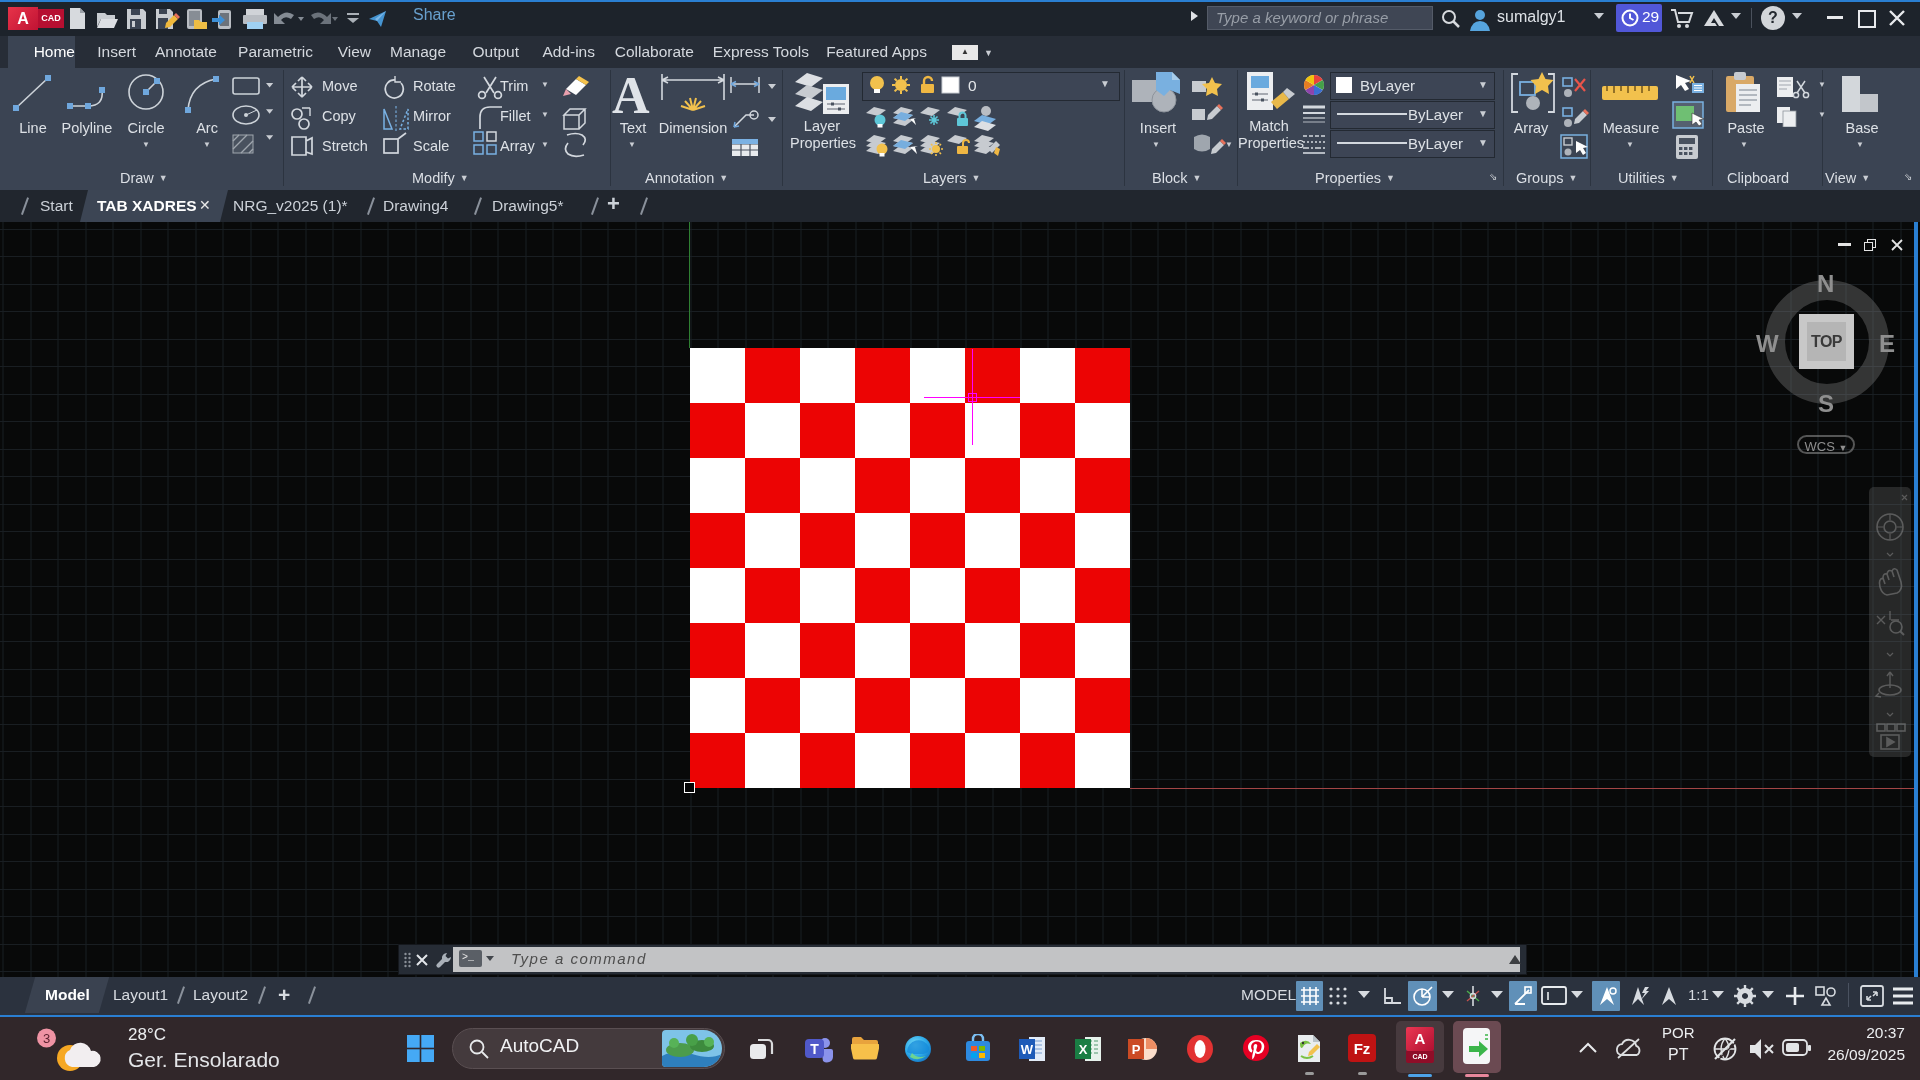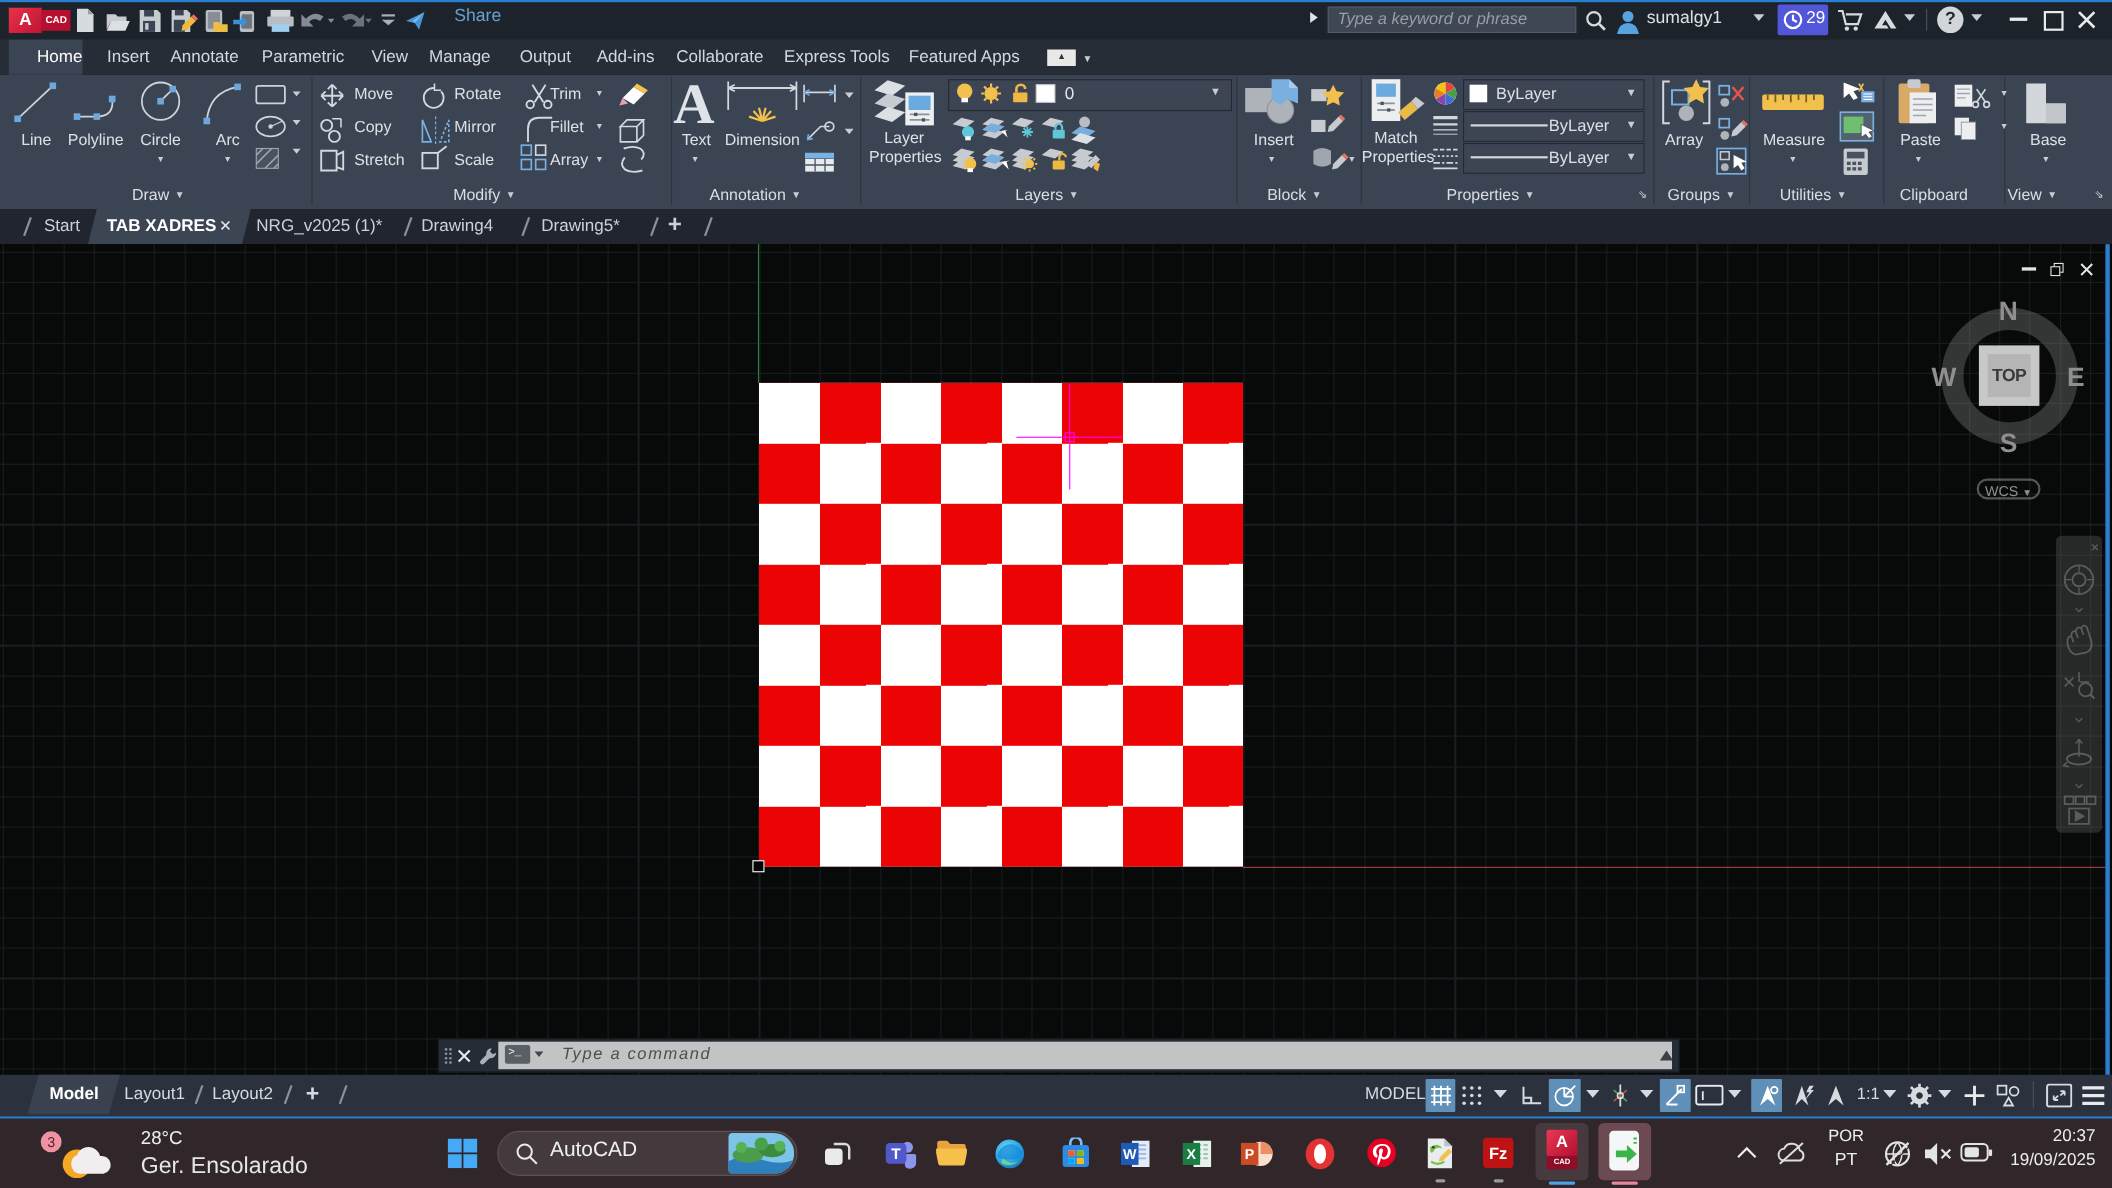--- a/index.html
+++ b/index.html
@@ -866,15 +866,15 @@
 <svg class="abs" style="left:1748px;top:20px" width="28" height="24" viewBox="0 0 28 24">
         <path d="M2 8 h5 l6 -6 v20 l-6 -6 h-5 z" fill="#e2e4e6"></path>
         <path d="M17 8 l8 8 M25 8 l-8 8" stroke="#e2e4e6" stroke-width="2"></path>
       </svg>
 <svg class="abs" style="left:1782px;top:21px" width="30" height="20" viewBox="0 0 30 20">
         <rect x="1" y="2" width="24" height="15" rx="4" fill="none" stroke="#e2e4e6" stroke-width="1.8"></rect>
         <rect x="26" y="7" width="3" height="6" rx="1" fill="#e2e4e6"></rect>
         <rect x="4" y="5" width="13" height="9" rx="2" fill="#e2e4e6"></rect>
       </svg>
 <div class="tray" style="left:1845px;top:7px;width:60px;text-align:right;font-size:15.5px">20:37</div>
-<div class="tray" style="left:1823px;top:29px;width:82px;text-align:right;font-size:15.5px">19/09/2025</div>
+<div class="tray" style="left:1823px;top:29px;width:82px;text-align:right;font-size:15.5px">26/09/2025</div>
 </div>
 
 </div>
 </body></html>

